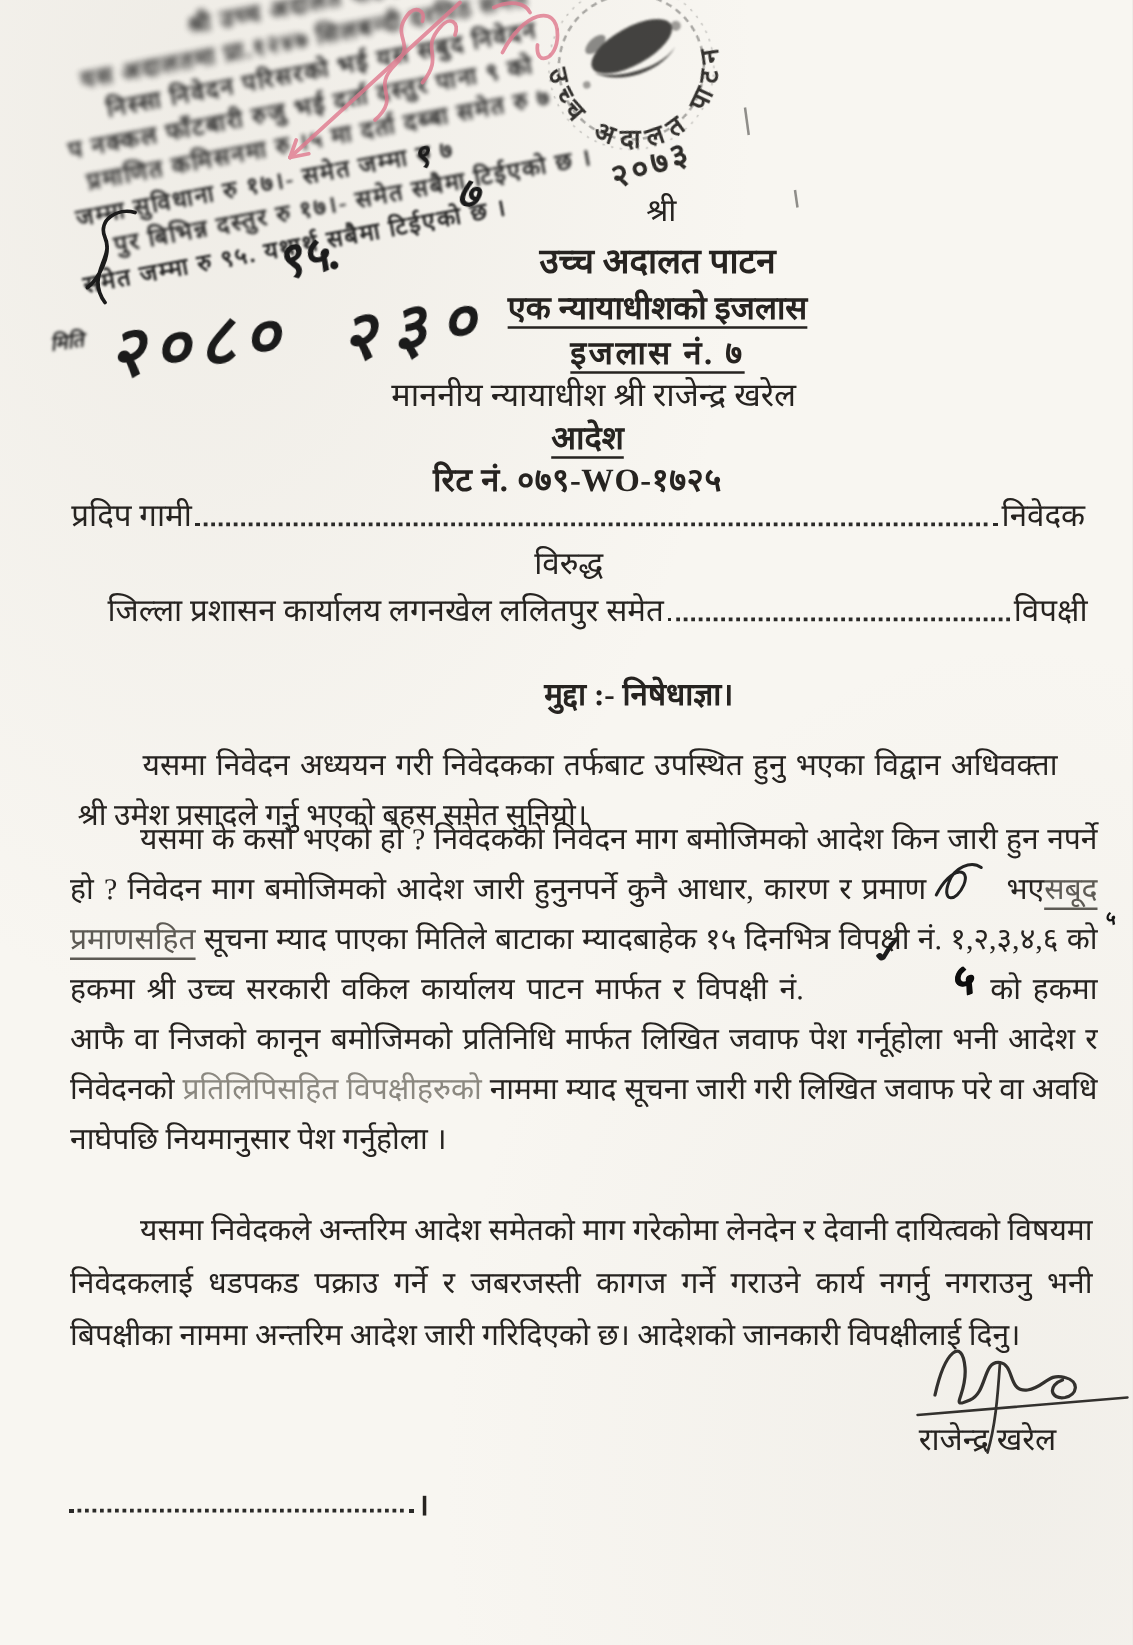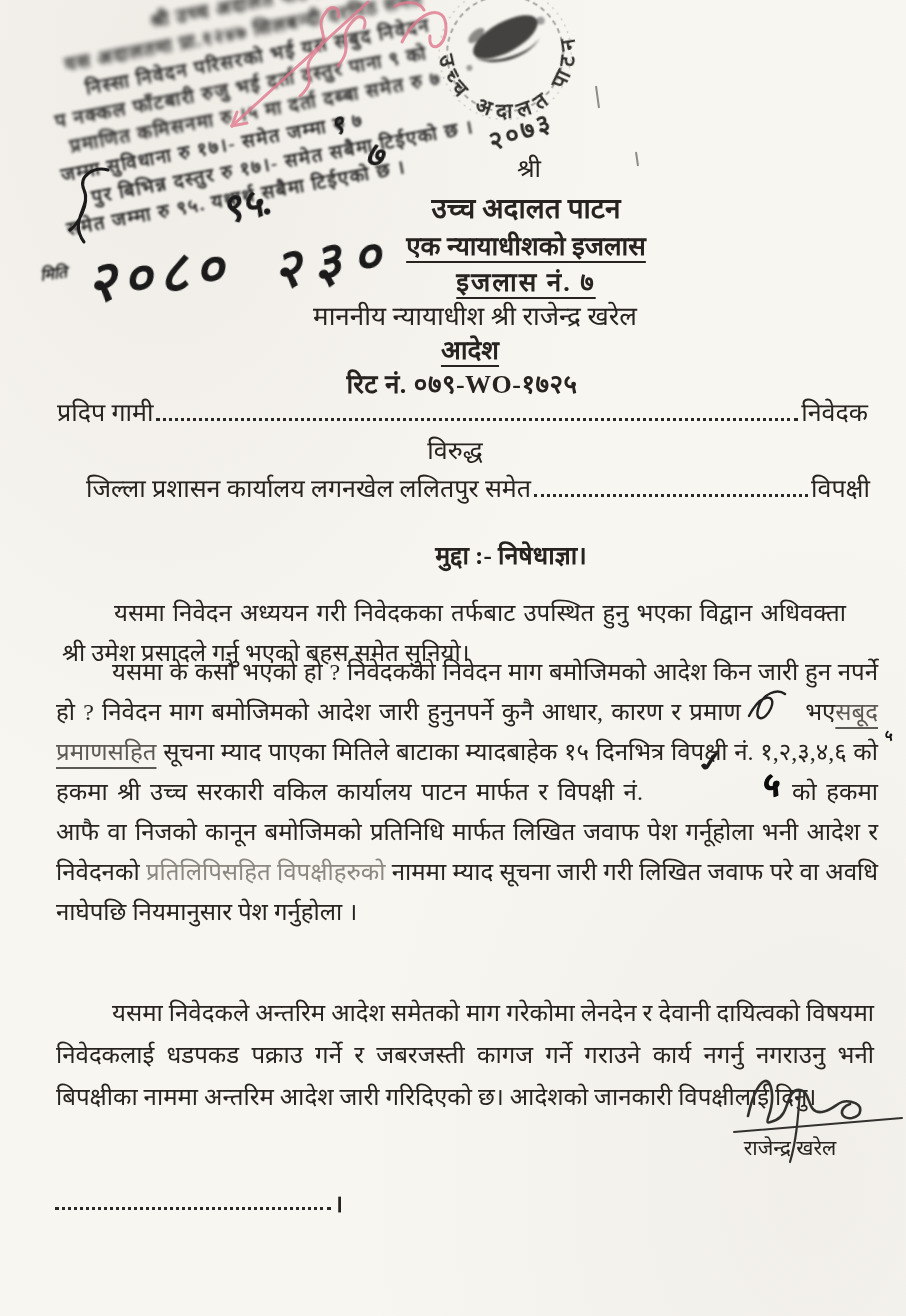--- a/index.html
+++ b/index.html
@@ -26,21 +26,21 @@
   #h-subject{top:537px;transform:translateX(58px);font-size:25px;font-weight:700;}
 
   .prow{position:absolute;display:flex;align-items:flex-end;font-size:25px;white-space:nowrap;}
   #row-pet{top:394px;left:57px;right:38px;text-align:center;}
   #row-resp{top:470px;left:55px;right:36px;margin-left:31px;}
   .leader{flex:1;border-bottom:3.5px dotted #2b2a28;margin:0 3px 7px 3px;min-width:40px;}
 
   .para{position:absolute;font-size:24px;text-align:justify;text-justify:inter-word;}
   #p1{top:566px;left:62px;right:60px;line-height:40px;text-indent:52px;margin-top:27px;}
   #p2{top:652px;left:56px;right:28px;line-height:40px;text-indent:56px;}
-  #p3{top:964px;left:56px;right:32px;line-height:42px;text-indent:56px;margin-top:28px;}
+  #p3{top:964px;left:56px;right:32px;line-height:42px;text-indent:56px;}
 
   .faint{color:#8b8880;}
   .ins{color:#5d5a54;text-decoration:underline;text-decoration-thickness:2px;text-underline-offset:7px;}
   .scr{position:relative;display:inline-block;}
   .scr svg{position:absolute;left:-6px;top:-10px;pointer-events:none;}
   .supwrap{position:relative;}
   .sup5{position:absolute;top:-17px;left:12px;font-size:16px;font-weight:700;font-style:italic;
         transform:rotate(-12deg);color:#141414;}
   .bigwrap{position:relative;display:inline-block;margin:0 5px;}
   .hwbig{display:inline-block;font-size:34px;font-weight:900;font-style:italic;color:#0d0d0d;
@@ -59,21 +59,21 @@
 
   .hw{position:absolute;font-style:italic;font-weight:700;color:#1b1b1b;white-space:nowrap;
       filter:blur(.2px);}
   #hw-95{left:220px;top:176px;font-size:40px;transform:rotate(-12deg);}
   #hw-9{left:330px;top:106px;font-size:26px;transform:rotate(-8deg);}
   #hw-7{left:366px;top:130px;font-size:34px;transform:rotate(10deg);}
   #hw-2080{left:86px;top:234px;font-size:56px;letter-spacing:7px;transform:rotate(-7deg);font-weight:600;}
   #hw-230{left:272px;top:222px;font-size:54px;letter-spacing:12px;transform:rotate(-9deg);font-weight:600;}
   #hw-miti{left:40px;top:262px;font-size:16px;filter:blur(1.2px);transform:rotate(-8deg);}
 
-  #sig-name{top:1133px;left:690px;width:200px;text-align:center;font-size:21px;}
+  #sig-name{top:1133px;left:690px;width:200px;text-align:center;font-size:25px;}
   #sig-title{top:1170px;left:690px;width:200px;text-align:center;font-size:25px;}
   #daterow{position:absolute;top:1186px;left:52px;width:742px;display:flex;align-items:flex-end;
            font-size:24px;font-weight:600;white-space:nowrap;}
   #daterow .leader{margin-bottom:9px;}
   svg{display:block;}
   .overlay{pointer-events:none;}
 </style>
 </head>
 <body>
 

